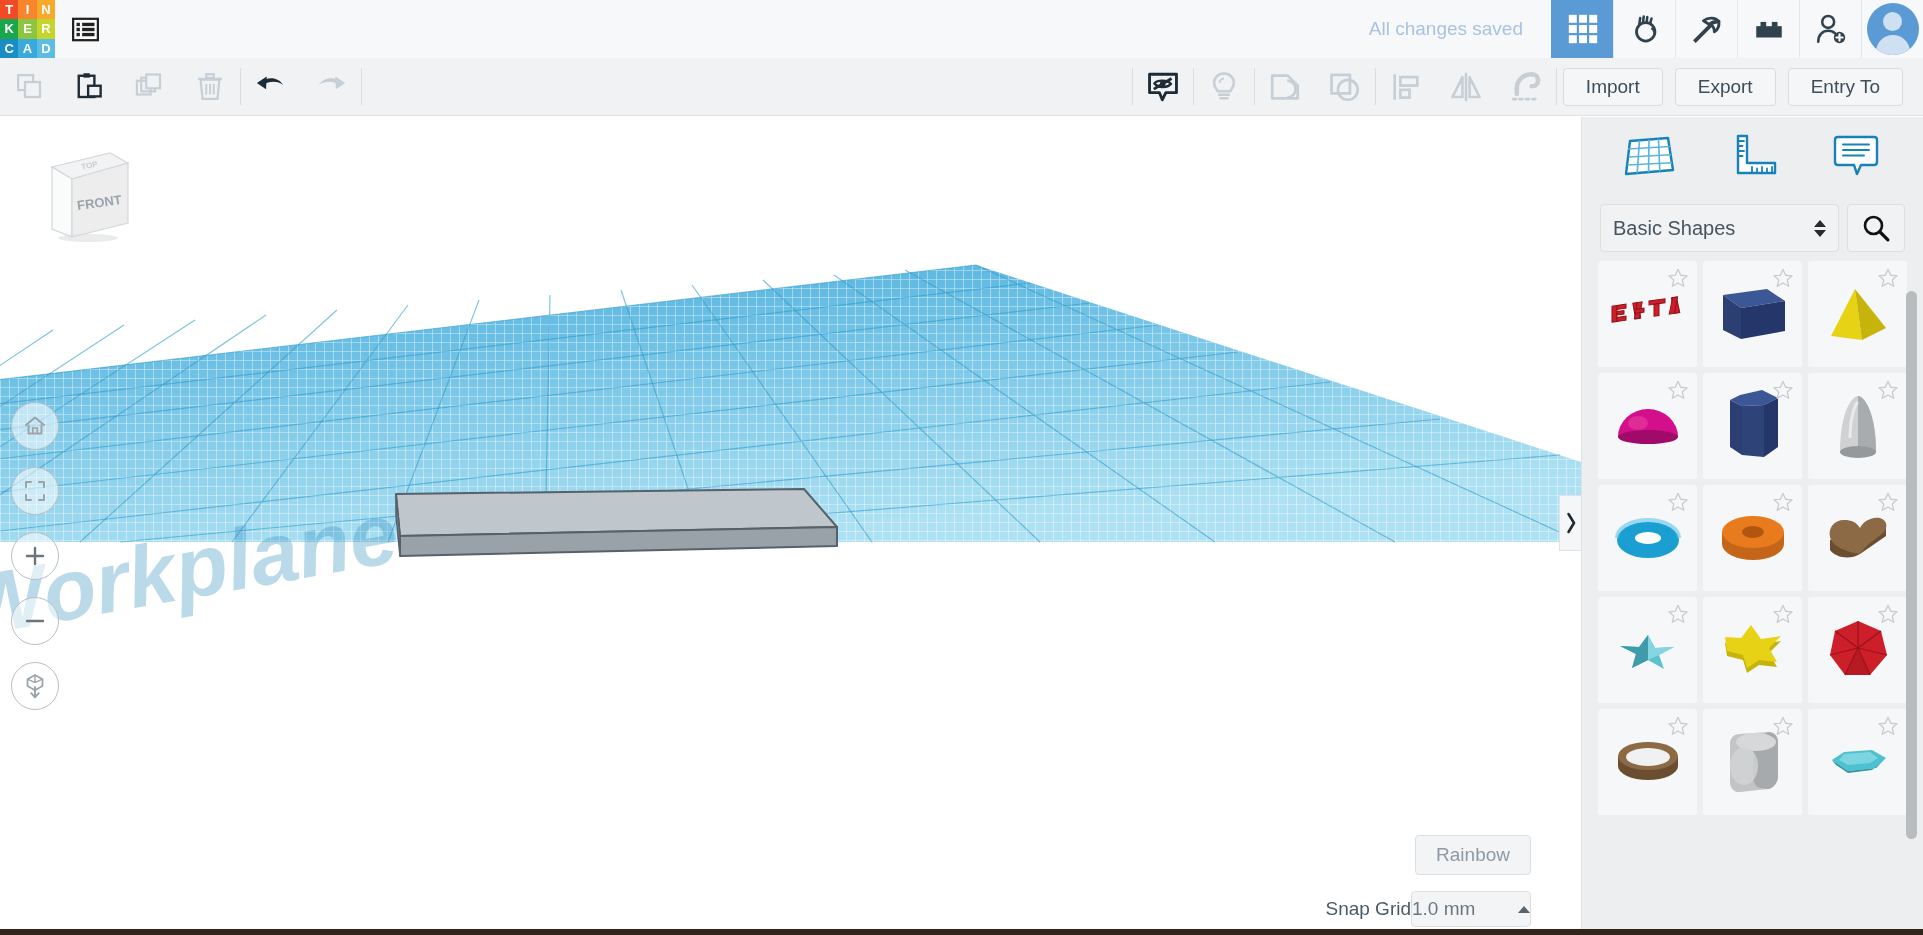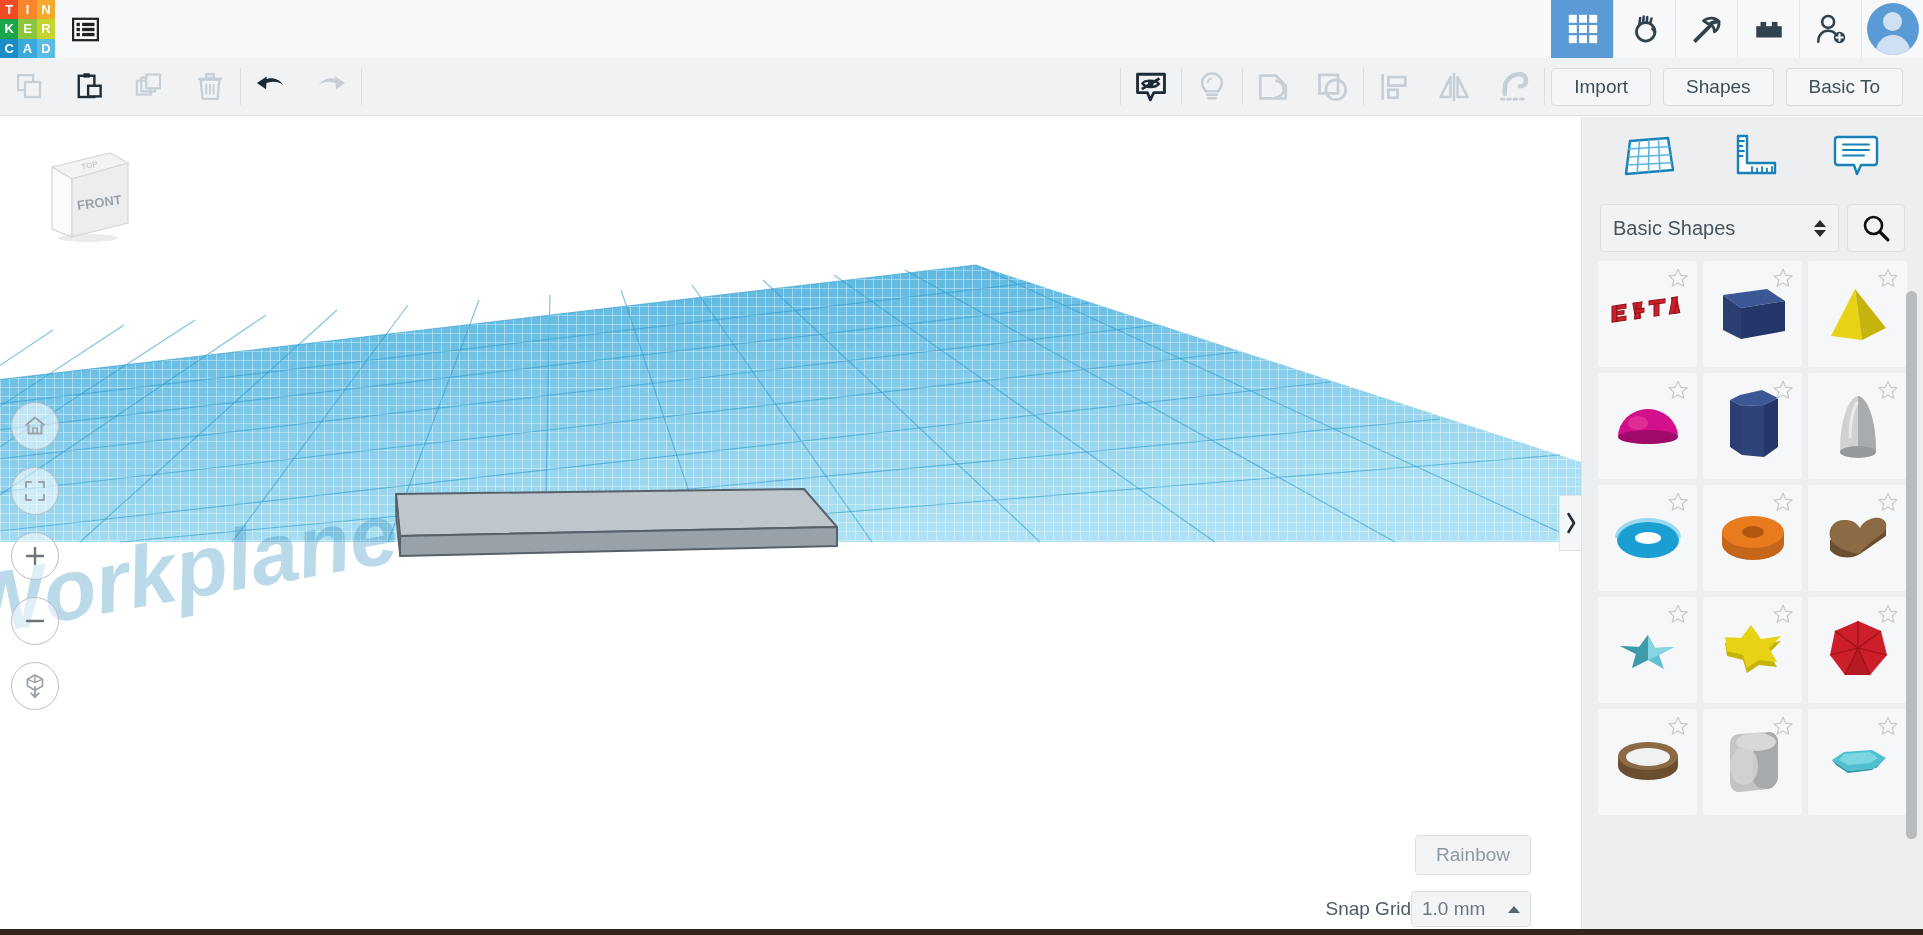--- a/index.html
+++ b/index.html
@@ -126,21 +126,21 @@
     display: flex; align-items: center;
     background: #f3f4f6; border: 1px solid #dcdfe2; border-radius: 4px;
     font-size: 19px; color: #8d99a4;
   }
   #snapgrid-row {
     position: absolute; right: 50px; bottom: 8px;
     display: flex; align-items: center; 
   }
   #snapgrid-label { font-size: 19px; color: #4a5a66; }
   #snapgrid-select {
-    width: 120px; height: 36px; padding: 0 10px;
+    width: 120px; height: 36px; padding: 0 0;
     display: flex; align-items: center; justify-content: space-between;
     background: #f3f4f6; border: 1px solid #dcdfe2; border-radius: 4px;
     font-size: 19px; color: #6b7884;
   }
   .caret-up {
     width: 0; height: 0; border-left: 6px solid transparent;
     border-right: 6px solid transparent; border-bottom: 7px solid #57636d;
   }
 
   
@@ -232,20 +232,21 @@
         <rect x="4" y="10.5" width="3" height="3" fill="#222"></rect>
         <rect x="9" y="10.5" width="11" height="3" fill="#222"></rect>
         <rect x="4" y="15" width="3" height="3" fill="#222"></rect>
         <rect x="9" y="15" width="11" height="3" fill="#222"></rect>
       </svg>
     </div>
 
 
     <div id="header-spacer"></div>
 
+    <div id="save-status">All changes saved</div>
 
     <div class="hdr-icon-btn active">
       <svg width="34" height="34" viewBox="0 0 24 24">
         <rect x="2" y="2" width="5.6" height="5.6" fill="#fff"></rect>
         <rect x="9.2" y="2" width="5.6" height="5.6" fill="#fff"></rect>
         <rect x="16.4" y="2" width="5.6" height="5.6" fill="#fff"></rect>
         <rect x="2" y="9.2" width="5.6" height="5.6" fill="#fff"></rect>
         <rect x="9.2" y="9.2" width="5.6" height="5.6" fill="#fff"></rect>
         <rect x="16.4" y="9.2" width="5.6" height="5.6" fill="#fff"></rect>
         <rect x="2" y="16.4" width="5.6" height="5.6" fill="#fff"></rect>
@@ -393,22 +394,22 @@
       <svg width="34" height="34" viewBox="0 0 24 24">
         <path d="M16 3 C10 3 5.5 7.5 5.5 13 L5.5 17" fill="none" stroke="#c6ced6" stroke-width="3.2" stroke-linecap="round"></path>
         <path d="M16 3 C19 3 20.5 5 20.5 7.5 C20.5 10 18.5 11.5 16 11.5" fill="none" stroke="#c6ced6" stroke-width="3.2" stroke-linecap="round"></path>
         <path d="M3 20.5 L5 20.5 M7.5 20.5 L9.5 20.5 M12 20.5 L14 20.5 M16.5 20.5 L18.5 20.5" stroke="#c6ced6" stroke-width="2" stroke-linecap="round"></path>
       </svg>
     </div>
 
     <div class="tb-sep"></div>
 
     <div class="tb-text-btn">Import</div>
-    <div class="tb-text-btn">Shapes</div>
-    <div class="tb-text-btn">Basic To</div>
+    <div class="tb-text-btn">Export</div>
+    <div class="tb-text-btn">Entry To</div>
     <div id="toolbar-right-pad"></div>
   </div>
 
   <div id="viewport">
 
     <svg id="workplane-svg" width="1581" height="818">
       <defs>
         <linearGradient id="planeGrad" x1="0" y1="0" x2="0.4" y2="1">
           <stop offset="0%" stop-color="#3fa9da"></stop>
           <stop offset="100%" stop-color="#a8dff2"></stop>

